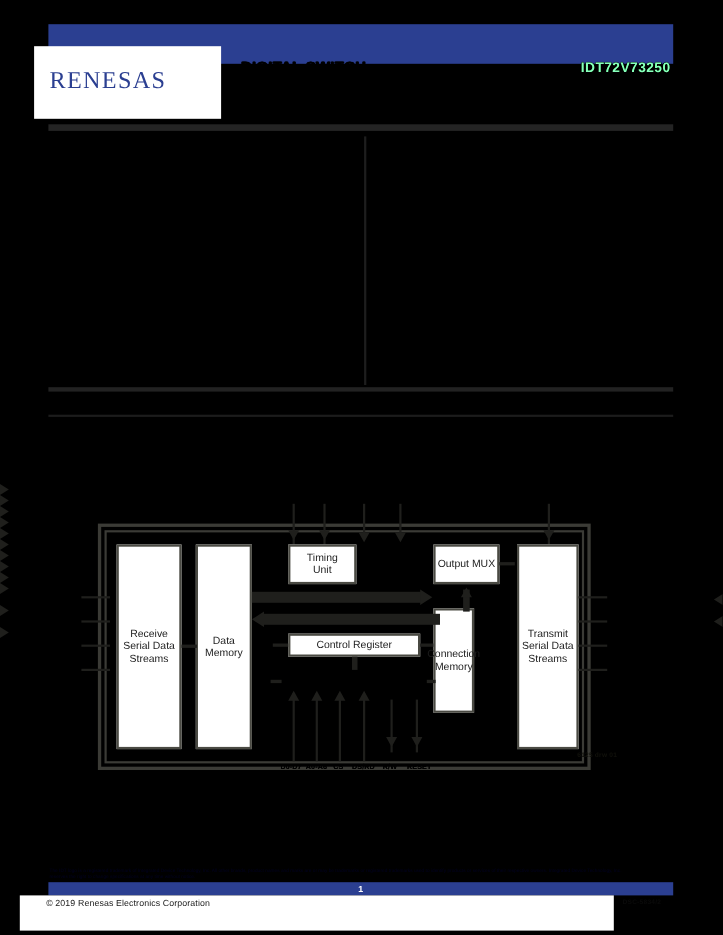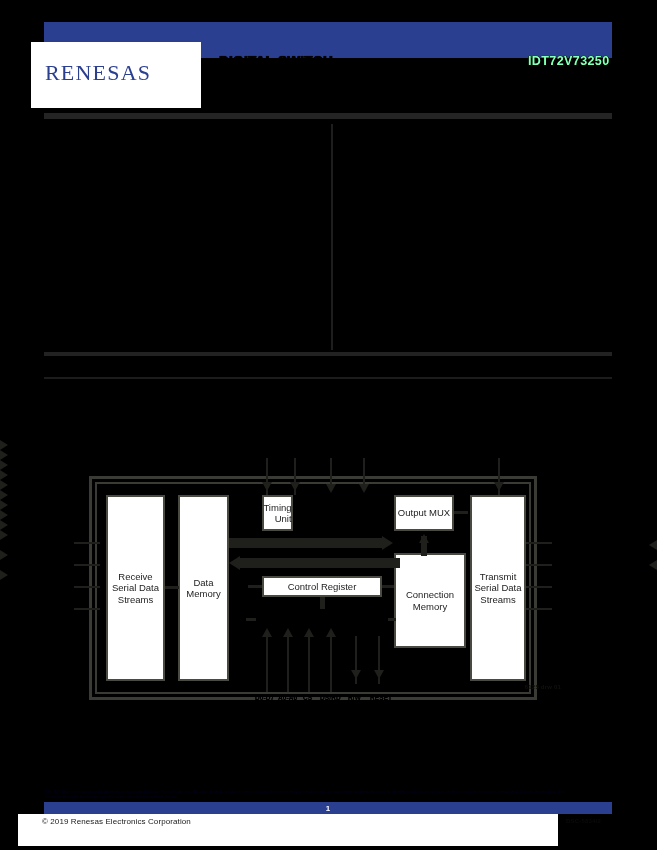--- a/index.html
+++ b/index.html
@@ -107,23 +107,23 @@
   }
 
   .blockbox {
     position:absolute; background:#ffffff; border:2px solid #4a4a43;
     color:#1c1c1c; font-size:9.5px; line-height:11.5px; text-align:center;
     display:flex; align-items:center; justify-content:center;
   }
 
   .bb-rx   { left:106px; top:55px;  width:59px;  height:186px; }
   .bb-dm   { left:178px; top:55px;  width:51px;  height:186px; }
-  .bb-tu   { left:262px; top:55px;  width:31px;  height:36px;text-align:right;  }
+  .bb-tu   { left:262px; top:55px;  width:62px;  height:36px;  }
   .bb-omux { left:394px; top:55px;  width:60px;  height:36px;  }
-  .bb-cm   { left:394px; top:113px; width:72px;  height:95px;  }
+  .bb-cm   { left:394px; top:113px; width:37px;  height:95px;  }
   .bb-cr   { left:262px; top:136px; width:120px; height:21px;  }
   .bb-mpi  { left:256px; top:169px; width:132px; height:21px;  font-size:9px; }
   .bb-tx   { left:470px; top:55px;  width:56px;  height:186px; }
 
   
   .ln { position:absolute; background:#1f1f1c; }
   .arrowR, .arrowL, .arrowD, .arrowU { position:absolute; width:0; height:0; }
   .arrowR { border-top:7px solid transparent; border-bottom:7px solid transparent; border-left:11px solid #1f1f1c; }
   .arrowL { border-top:7px solid transparent; border-bottom:7px solid transparent; border-right:11px solid #1f1f1c; }
   .arrowD { border-left:5px solid transparent; border-right:5px solid transparent; border-top:9px solid #1f1f1c; }

